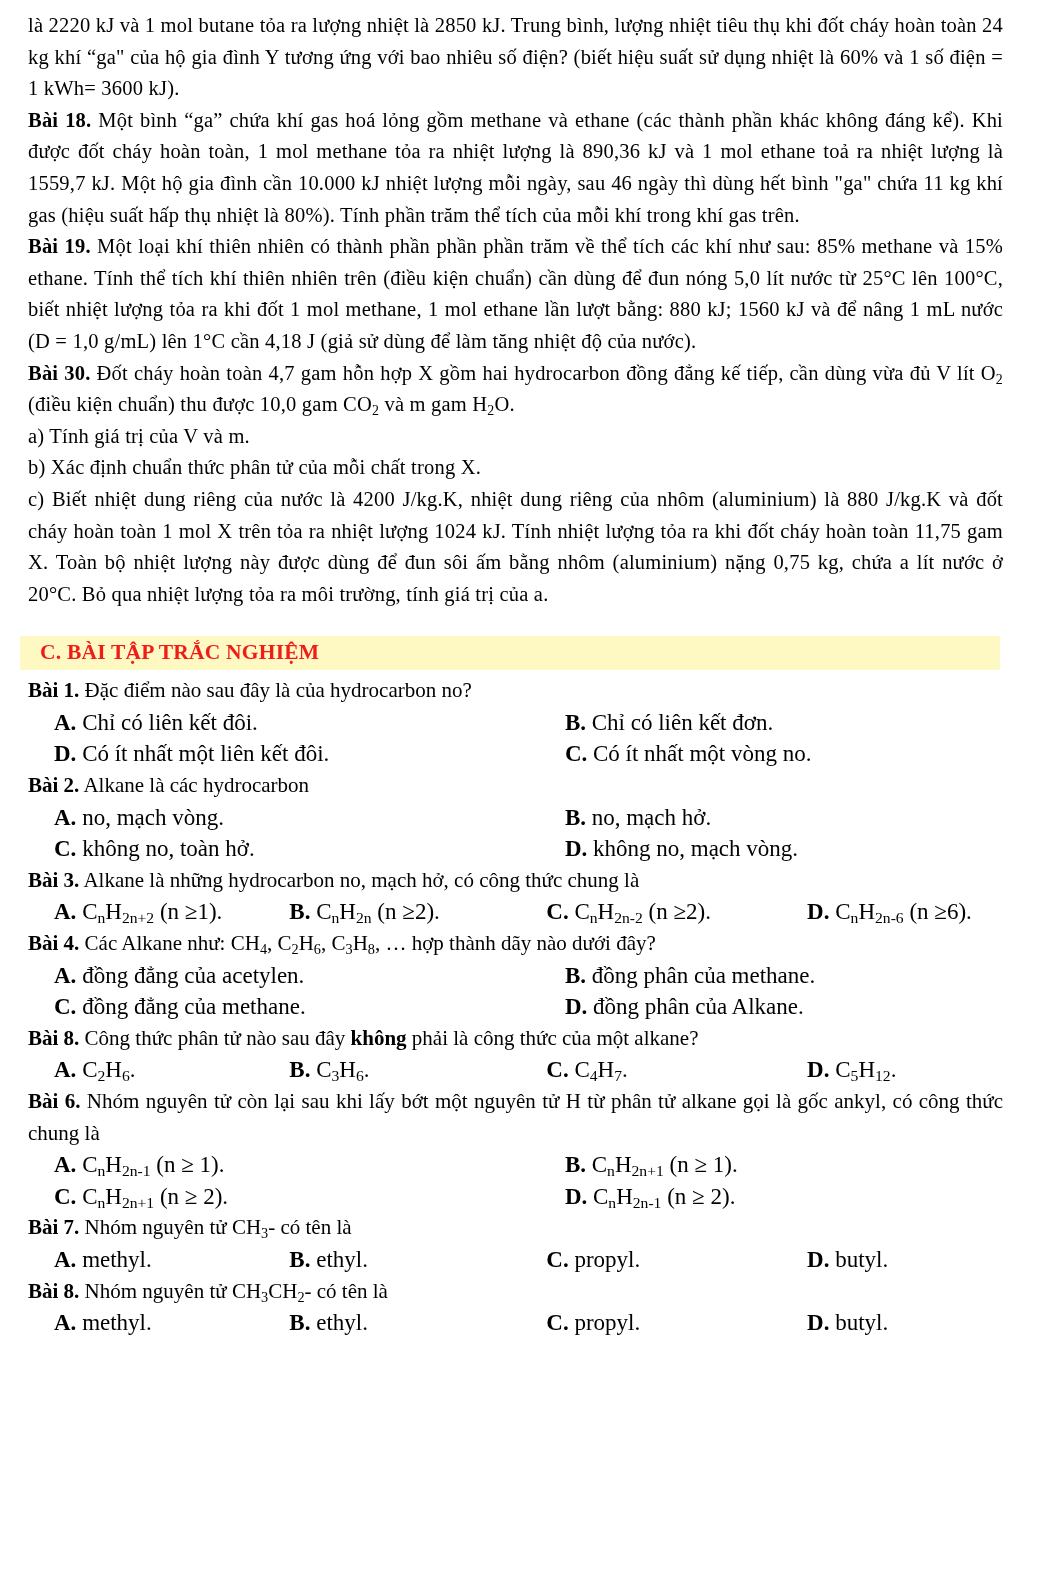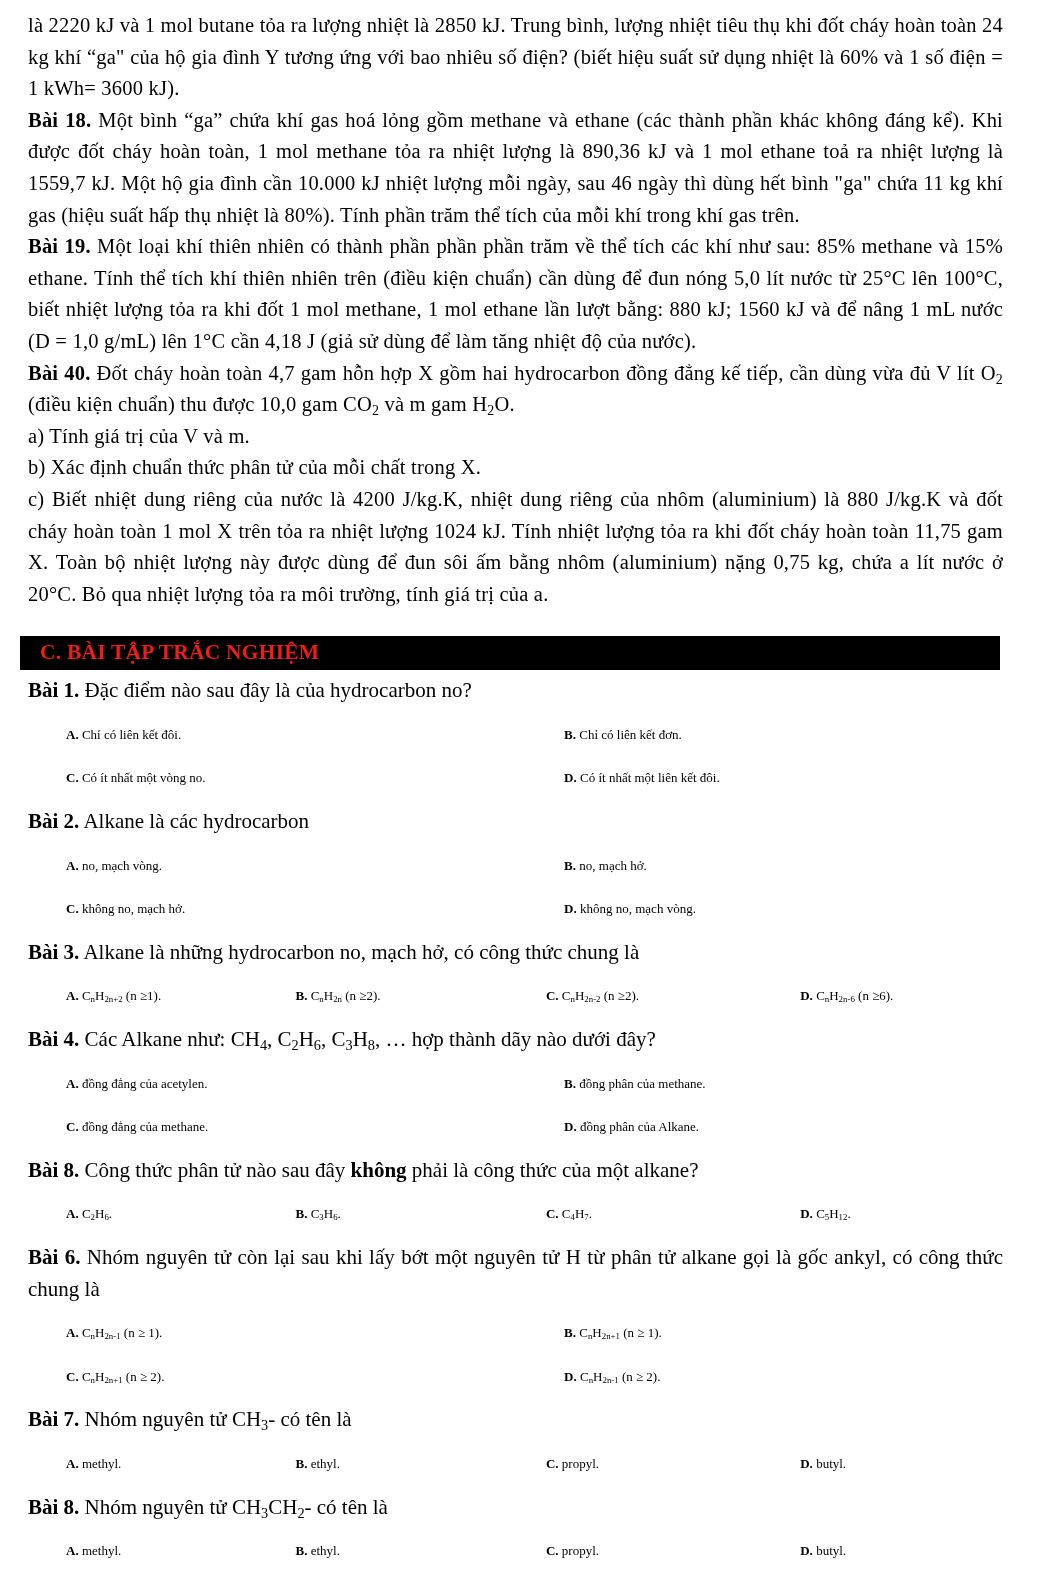--- a/index.html
+++ b/index.html
@@ -39,21 +39,21 @@
   sub {
     font-size: 0.68em;
     vertical-align: -0.26em;
     line-height: 0;
   }
   
   .section-band {
     margin-top: 26px;
     margin-left: -8px;
     width: 980px;
-    background: #000000;
+    background: #fef9c3;
     padding: 3px 0 4px 20px;
     box-sizing: border-box;
   }
   .section-band .section-title {
     color: #ef1c18;
     font-weight: bold;
     font-size: 21.5px;
     line-height: 27px;
     letter-spacing: 0.01em;
   }
@@ -65,23 +65,23 @@
     font-size: 21px;
     line-height: 31.6px;
     text-align: justify;
     margin: 0;
   }
   .q-stem .qnum {
     font-weight: bold;
   }
   .opts {
     display: flex;
-    margin: 12px;
+    margin: 0;
     padding: 0;
-    font-size: 13px;
+    font-size: 23px;
     line-height: 31.6px;
     gap: 12px;
   }
   .opts .opt {
     display: block;
     white-space: nowrap;
   }
   .opts .opt .lbl {
     font-weight: bold;
   }
@@ -100,48 +100,48 @@
 <div class="page">
 
   <div>
 
     <p class="para"><span>là 2220 kJ và 1 mol butane tỏa ra lượng nhiệt là 2850 kJ. Trung bình, lượng nhiệt tiêu thụ khi đốt cháy hoàn toàn 24 kg khí “ga" của hộ gia đình Y tương ứng với bao nhiêu số điện? (biết hiệu suất sử dụng nhiệt là 60% và 1 số điện = 1 kWh= 3600 kJ).</span></p>
 
     <p class="para"><span class="lead">Bài 18.</span><span> Một bình “ga” chứa khí gas hoá lỏng gồm methane và ethane (các thành phần khác không đáng kể). Khi được đốt cháy hoàn toàn, 1 mol methane tỏa ra nhiệt lượng là 890,36 kJ và 1 mol ethane toả ra nhiệt lượng là 1559,7 kJ. Một hộ gia đình cần 10.000 kJ nhiệt lượng mỗi ngày, sau 46 ngày thì dùng hết bình "ga" chứa 11 kg khí gas (hiệu suất hấp thụ nhiệt là 80%). Tính phần trăm thể tích của mỗi khí trong khí gas trên.</span></p>
 
     <p class="para"><span class="lead">Bài 19.</span><span> Một loại khí thiên nhiên có thành phần phần phần trăm về thể tích các khí như sau: 85% methane và 15% ethane. Tính thể tích khí thiên nhiên trên (điều kiện chuẩn) cần dùng để đun nóng 5,0 lít nước từ 25°C lên 100°C, biết nhiệt lượng tỏa ra khi đốt 1 mol methane, 1 mol ethane lần lượt bằng: 880 kJ; 1560 kJ và để nâng 1 mL nước (D = 1,0 g/mL) lên 1°C cần 4,18 J (giả sử dùng để làm tăng nhiệt độ của nước).</span></p>
 
-    <p class="para"><span class="lead">Bài 40.</span><span> Đốt cháy hoàn toàn 4,7 gam hỗn hợp X gồm hai hydrocarbon đồng đẳng kế tiếp, cần dùng vừa đủ V lít O</span><sub>2</sub><span> (điều kiện chuẩn) thu được 10,0 gam CO</span><sub>2</sub><span> và m gam H</span><sub>2</sub><span>O.</span></p>
+    <p class="para"><span class="lead">Bài 30.</span><span> Đốt cháy hoàn toàn 4,7 gam hỗn hợp X gồm hai hydrocarbon đồng đẳng kế tiếp, cần dùng vừa đủ V lít O</span><sub>2</sub><span> (điều kiện chuẩn) thu được 10,0 gam CO</span><sub>2</sub><span> và m gam H</span><sub>2</sub><span>O.</span></p>
 
     <p class="para hang">a) Tính giá trị của V và m.</p>
     <p class="para hang">b) Xác định chuẩn thức phân tử của mỗi chất trong X.</p>
     <p class="para">c) Biết nhiệt dung riêng của nước là 4200 J/kg.K, nhiệt dung riêng của nhôm (aluminium) là 880 J/kg.K và đốt cháy hoàn toàn 1 mol X trên tỏa ra nhiệt lượng 1024 kJ. Tính nhiệt lượng tỏa ra khi đốt cháy hoàn toàn 11,75 gam X. Toàn bộ nhiệt lượng này được dùng để đun sôi ấm bằng nhôm (aluminium) nặng 0,75 kg, chứa a lít nước ở 20°C. Bỏ qua nhiệt lượng tỏa ra môi trường, tính giá trị của a.</p>
   </div>
 
   <div class="section-band">
     <span class="section-title">C. BÀI TẬP TRẮC NGHIỆM</span>
   </div>
 
   <div class="mc">
       <p class="q-stem"><span class="qnum">Bài 1.</span><span> Đặc điểm nào sau đây là của hydrocarbon no?</span></p>
       <div class="opts cols2">
         <div class="opt"><span class="lbl">A.</span><span> Chỉ có liên kết đôi.</span></div>
         <div class="opt"><span class="lbl">B.</span><span> Chỉ có liên kết đơn.</span></div>
       </div>
       <div class="opts cols2">
+        <div class="opt"><span class="lbl">D.</span><span> Có ít nhất một liên kết đôi.</span></div>
         <div class="opt"><span class="lbl">C.</span><span> Có ít nhất một vòng no.</span></div>
-        <div class="opt"><span class="lbl">D.</span><span> Có ít nhất một liên kết đôi.</span></div>
       </div>
       <p class="q-stem"><span class="qnum">Bài 2.</span><span> Alkane là các hydrocarbon</span></p>
       <div class="opts cols2">
         <div class="opt"><span class="lbl">A.</span><span> no, mạch vòng.</span></div>
         <div class="opt"><span class="lbl">B.</span><span> no, mạch hở.</span></div>
       </div>
       <div class="opts cols2">
-        <div class="opt"><span class="lbl">C.</span><span> không no, mạch hở.</span></div>
+        <div class="opt"><span class="lbl">C.</span><span> không no, toàn hở.</span></div>
         <div class="opt"><span class="lbl">D.</span><span> không no, mạch vòng.</span></div>
       </div>
       <p class="q-stem"><span class="qnum">Bài 3.</span><span> Alkane là những hydrocarbon no, mạch hở, có công thức chung là</span></p>
       <div class="opts cols4">
         <div class="opt"><span class="lbl">A.</span><span> C<sub>n</sub>H<sub>2n+2</sub> (n ≥1).</span></div>
         <div class="opt"><span class="lbl">B.</span><span> C<sub>n</sub>H<sub>2n</sub> (n ≥2).</span></div>
         <div class="opt"><span class="lbl">C.</span><span> C<sub>n</sub>H<sub>2n-2</sub> (n ≥2).</span></div>
         <div class="opt"><span class="lbl">D.</span><span> C<sub>n</sub>H<sub>2n-6</sub> (n ≥6).</span></div>
       </div>
       <p class="q-stem"><span class="qnum">Bài 4.</span><span> Các Alkane như: CH<sub>4</sub>, C<sub>2</sub>H<sub>6</sub>, C<sub>3</sub>H<sub>8</sub>, … hợp thành dãy nào dưới đây?</span></p>

